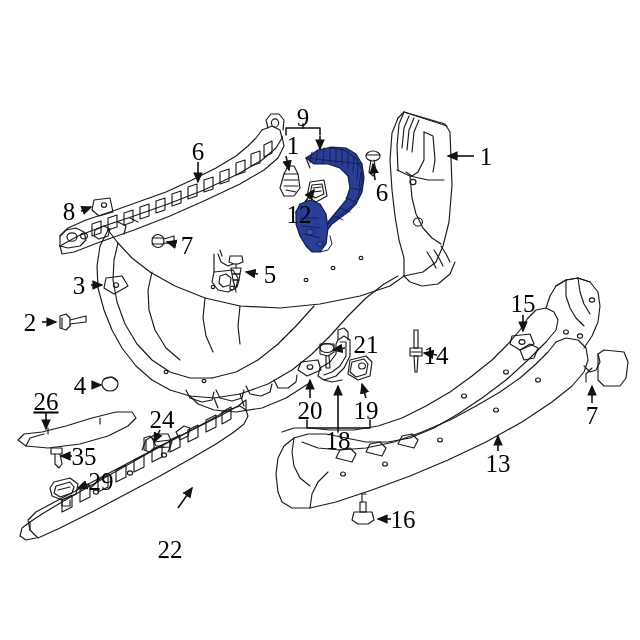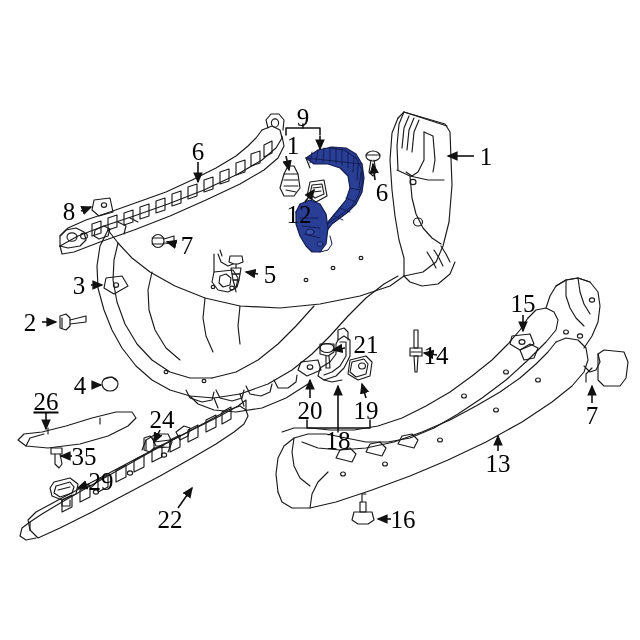--- a/index.html
+++ b/index.html
@@ -441,20 +441,20 @@
   <div class="callout" style="left:299px; top:214px;">12</div>
   <div class="callout" style="left:498px; top:463px;">13</div>
   <div class="callout" style="left:436px; top:355px;">14</div>
   <div class="callout" style="left:523px; top:303px;">15</div>
   <div class="callout" style="left:403px; top:519px;">16</div>
   <div class="callout" style="left:592px; top:415px;">7</div>
   <div class="callout" style="left:338px; top:440px;">18</div>
   <div class="callout" style="left:366px; top:410px;">19</div>
   <div class="callout" style="left:310px; top:410px;">20</div>
   <div class="callout" style="left:366px; top:344px;">21</div>
-  <div class="callout" style="left:170px; top:519px;">22</div>
+  <div class="callout" style="left:170px; top:549px;">22</div>
   <div class="callout" style="left:84px;  top:456px;">35</div>
   <div class="callout" style="left:162px; top:419px;text-align:right;">24</div>
   <div class="callout" style="left:101px; top:481px;">29</div>
   <div class="callout" style="left:46px;  top:401px;text-decoration:underline;">26</div>
 
   <div id="title-caption"></div>
 </div>
 
 </body></html>

